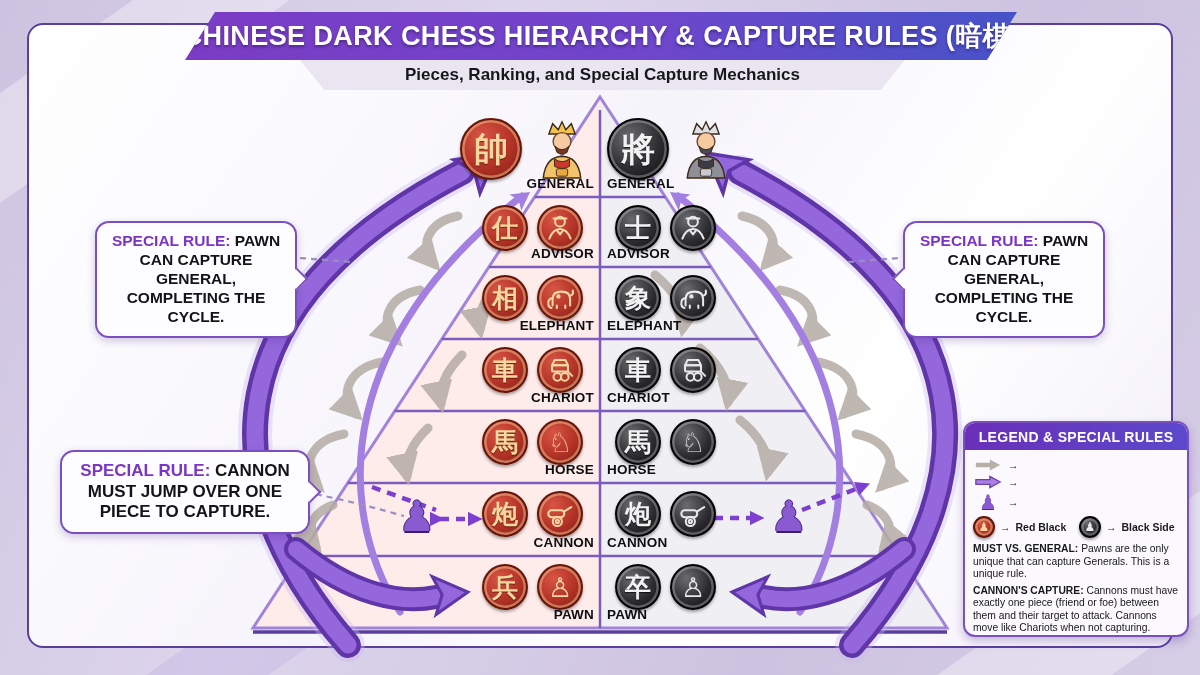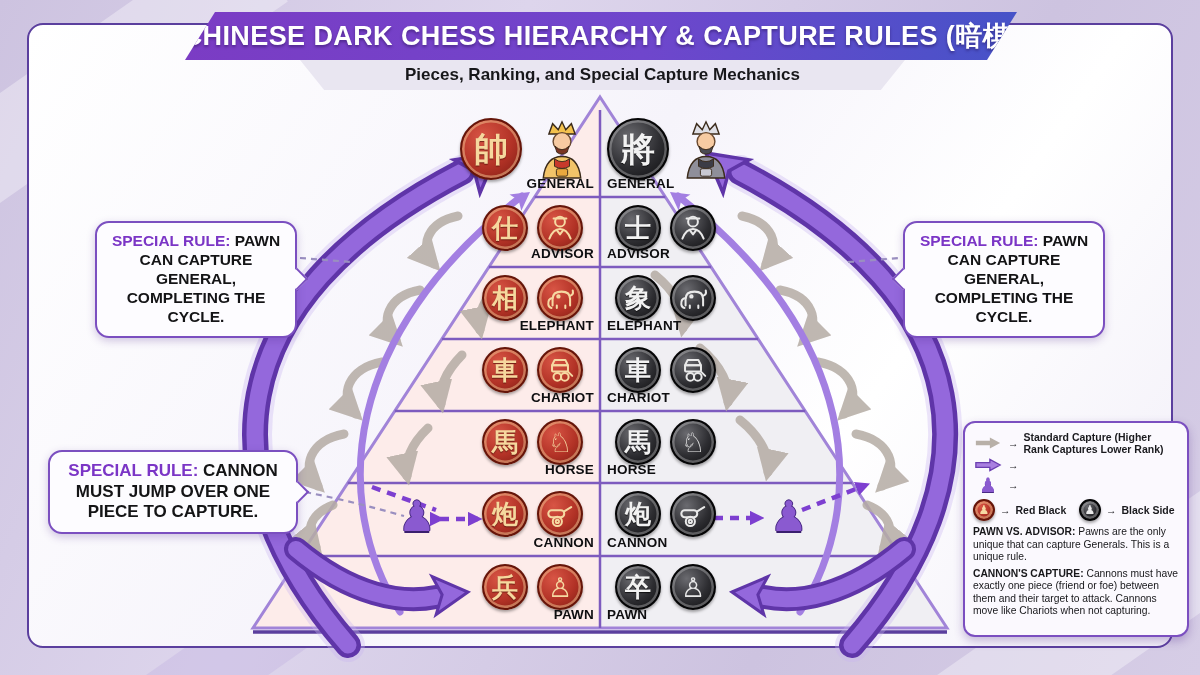--- a/index.html
+++ b/index.html
@@ -347,40 +347,40 @@
       <div class="rank-label" style="top: 607px; left: 607px;">PAWN</div>
     </div>
 
   <div class="jump-pawn" style="left:398px;top:496px;">♟</div>
   <div class="jump-pawn" style="left:770px;top:496px;">♟</div>
 
   <div class="callout" style="left:95px;top:221px;width:202px;">
     <span class="prefix">SPECIAL RULE:</span><span> PAWN CAN CAPTURE GENERAL, COMPLETING THE CYCLE.</span>
     <div class="tail right"></div>
   </div>
-  <div class="callout" style="left:48px;top:450px;width:250px;font-size:17px;">
+  <div class="callout" style="left:60px;top:450px;width:250px;font-size:17px;">
     <span class="prefix">SPECIAL RULE:</span><span> CANNON MUST JUMP OVER ONE PIECE TO CAPTURE.</span>
     <div class="tail right"></div>
   </div>
   <div class="callout" style="left:903px;top:221px;width:202px;">
     <span class="prefix">SPECIAL RULE:</span><span> PAWN CAN CAPTURE GENERAL, COMPLETING THE CYCLE.</span>
     <div class="tail left"></div>
   </div>
 
   <div class="legend">
+    <div class="legend-header">LEGEND &amp; SPECIAL RULES</div>
     <div class="legend-body">
       <div id="legend-items">
           <div class="legend-item">
             <span class="sym">
               <svg width="28" height="14" viewBox="0 0 30 14">
                 <path d="M2 4.5 h15 v-3.5 l11 6 -11 6 v-3.5 h-15 Z" fill="#b8b0a8"></path>
               </svg>
             </span>
             <span class="sep">→</span>
-            <span>Standard Capture (Higher Rank Captures Lower Rank)</span>
           </div>
           <div class="legend-item">
             <span class="sym">
               <svg width="28" height="14" viewBox="0 0 30 14">
                 <path d="M2 4.5 h15 v-3.5 l11 6 -11 6 v-3.5 h-15 Z" fill="#a97fe0" stroke="#6b3fb0" stroke-width="1.4"></path>
               </svg>
             </span>
             <span class="sep">→</span>
           </div>
           <div class="legend-item">
@@ -400,19 +400,19 @@
           </div>
           <div class="half">
             <div class="disc black mini-disc" style="position:relative;">
               <span class="glyph" style="font-size:12px;color:#e9e9e9">♟</span>
             </div>
             <span class="sep">→</span>
             <span>Black Side</span>
           </div>
         </div>
       <div id="legend-notes">
-          <p class="legend-note"><b>PAWN VS. ADVISOR:</b><span> Pawns are the only unique that can capture Generals. This is a unique rule.</span></p>
+          <p class="legend-note"><b>MUST VS. GENERAL:</b><span> Pawns are the only unique that can capture Generals. This is a unique rule.</span></p>
           <p class="legend-note"><b>CANNON'S CAPTURE:</b><span> Cannons must have exactly one piece (friend or foe) between them and their target to attack. Cannons move like Chariots when not capturing.</span></p>
         </div>
     </div>
   </div>
 
 </div>
 
 </body></html>

